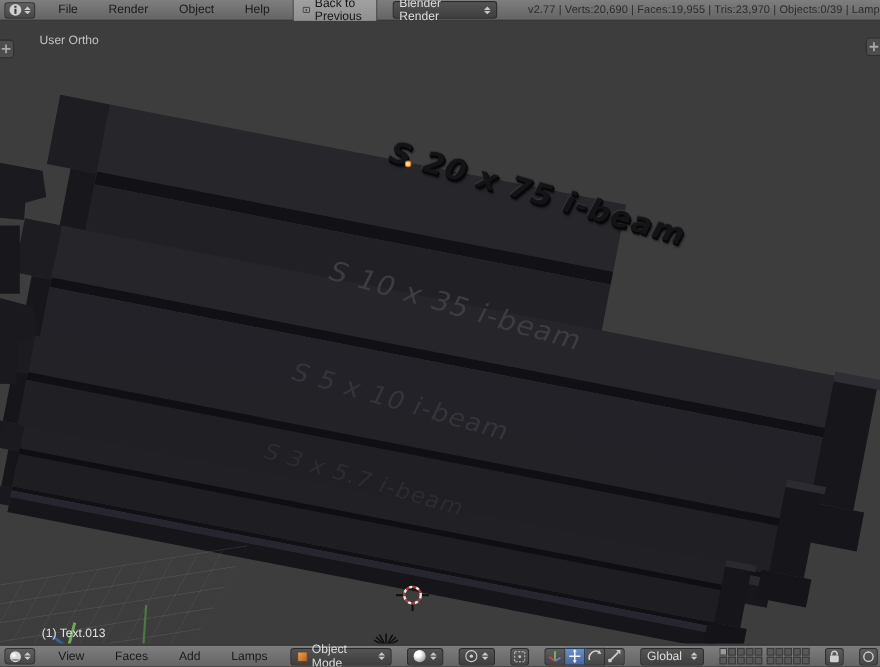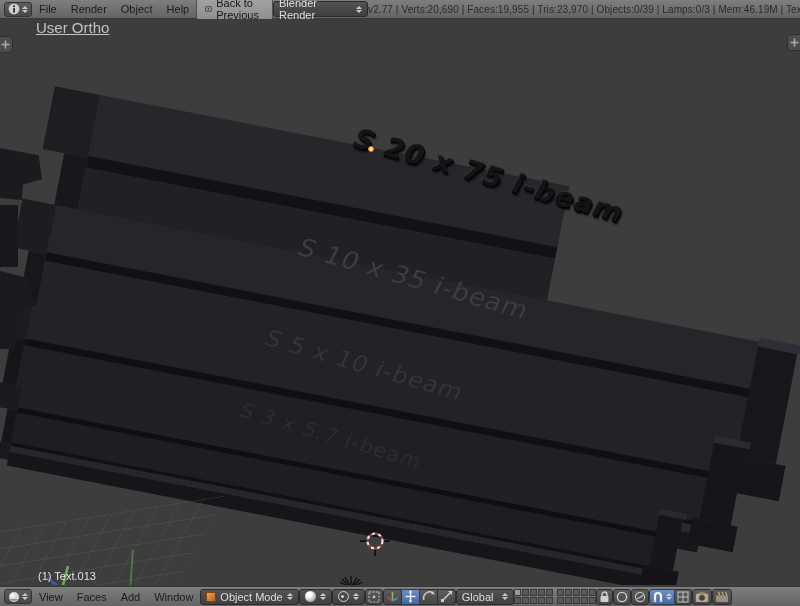--- a/index.html
+++ b/index.html
@@ -3,21 +3,21 @@
 <meta charset="utf-8">
 <style>
   * { margin:0; padding:0; box-sizing:border-box; }
   html,body { width:800px; height:606px; overflow:hidden; }
   body { font-family:"Liberation Sans", sans-serif; background:#3d3d3d; position:relative; }
 
   
   .hbar {
     position:absolute; left:0; width:800px; height:19px;
     background:linear-gradient(#7e7e7e,#646464);
-    display:flex; align-items:center; gap:0; padding:0 4px;
+    display:flex; align-items:center; gap:14px; padding:0 4px;
     font-size:11px; color:#1c1c1c;
   }
   .hbar.top { top:0; border-bottom:1px solid #383838; }
   .hbar.bottom { bottom:0; border-top:1px solid #383838; height:20px; }
   .menu { padding:0 7px; color:#1a1a1a; cursor:default; }
   .editor-btn {
     height:15px; display:flex; align-items:center; gap:2px;
     background:linear-gradient(#5f5f5f,#474747); border:1px solid #333;
     border-radius:3px; padding:0 3px;
   }
@@ -47,21 +47,21 @@
   .seg .mini-btn:last-child { border-radius:0 3px 3px 0; }
 
   
   .layers { display:flex; gap:4px; }
   .lgrp { display:grid; grid-template-columns:repeat(5,7px); grid-template-rows:repeat(2,7px); gap:1px; }
   .lcell { background:#585858; border:1px solid #3a3a3a; }
   .lcell.on { background:#9a9a9a; }
 
   
   .viewport { position:absolute; left:0; top:19px; width:800px; height:566px; background:#3d3d3d; overflow:hidden; }
-  .view-label { position:absolute; left:36px; top:0; font-size:15px; color:#c2c2c2;text-decoration:underline; }
+  .view-label { position:absolute; left:36px; top:12px; font-size:11px; color:#c2c2c2; }
   .obj-label { position:absolute; left:38px; top:551px; font-size:11px; color:#e2e2e2;text-align:right; }
   .plus-tab {
     position:absolute; width:15px; height:17px; background:#4c4c4c;
     border:1px solid #2f2f2f; display:flex; align-items:center; justify-content:center;
   }
   .plus-tab.left { left:-2px; top:17px; border-radius:0 4px 4px 0; }
   .plus-tab.right { right:-2px; top:15px; border-radius:4px 0 0 4px; }
 
   
   .beam { position:absolute; transform-origin:0 0; transform:rotate(11deg); }
@@ -314,21 +314,21 @@
       <path d="M2 8 A5 5 0 0 0 10 8 Z" fill="#8f8f8f"></path>
     </svg>
     <span class="updown">
         <i class="up"></i>
         <i class="dn"></i>
       </span>
   </div>
   <span class="menu">View</span>
   <span class="menu">Faces</span>
   <span class="menu">Add</span>
-  <span class="menu">Window</span>
+  <span class="menu">Lamps</span>
 
   <div class="dd" style="min-width:92px">
     <span style="width:10px;height:10px;background:linear-gradient(135deg,#f0a558,#b express 5611d);background:linear-gradient(135deg,#f0a558,#b5611d);border:1px solid #7c4212;"></span>
     <span>Object Mode</span>
     <span class="updown" style="margin-left:auto">
         <i class="up"></i>
         <i class="dn"></i>
       </span>
   </div>
 

